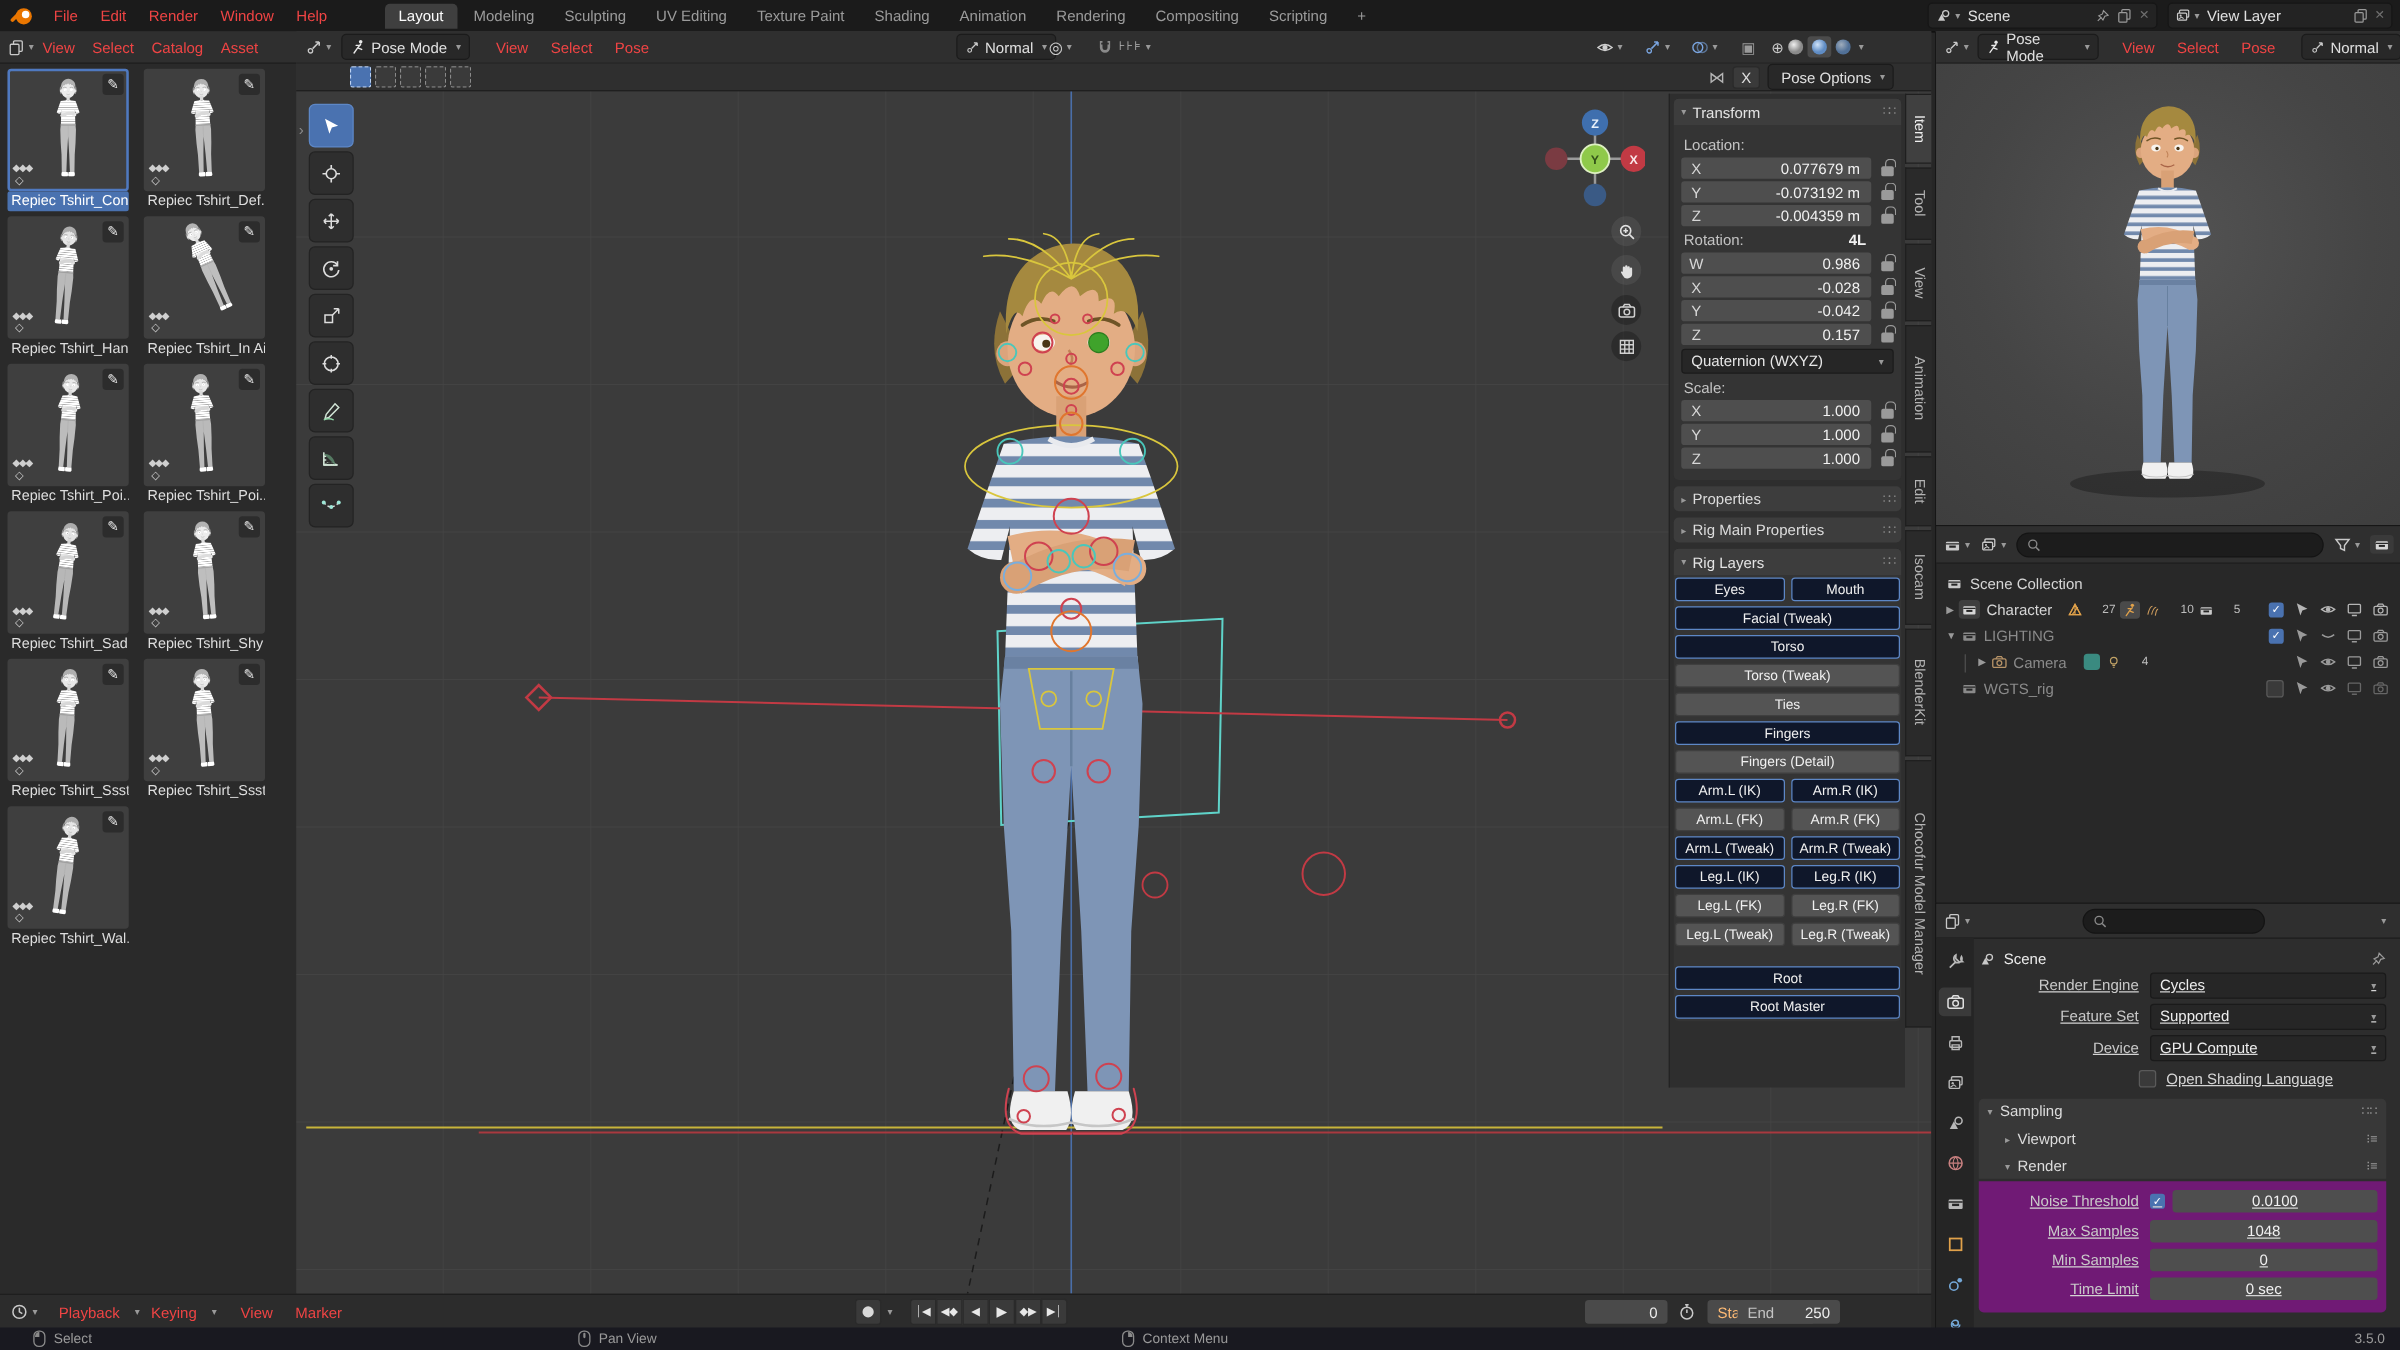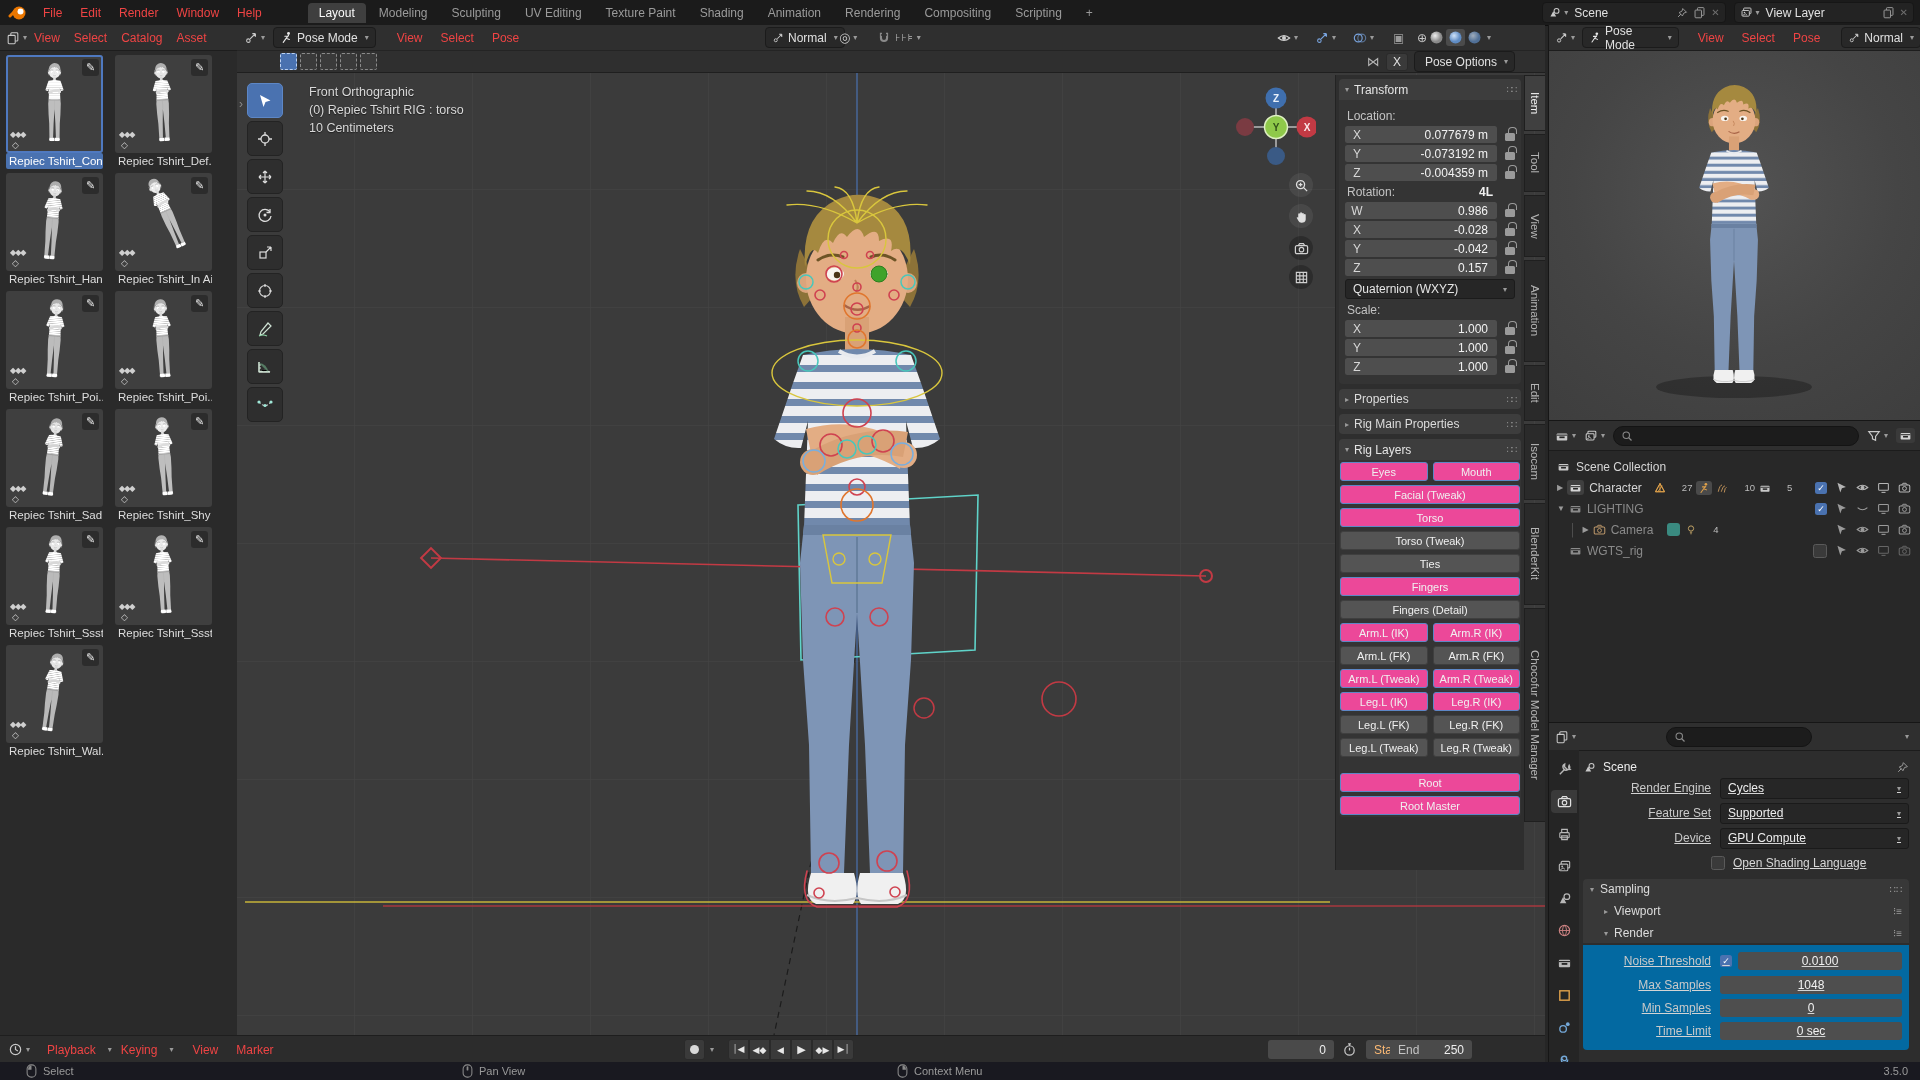--- a/index.html
+++ b/index.html
@@ -58,21 +58,21 @@
   .fld .ax{width:24px;text-align:center;color:#d7d7d7;}
   .fld .vv{flex:1;text-align:right;padding-right:9px;color:#f2f2f2;}
   .lock{position:relative;width:10px;height:8px;background:#9a9a9a;border-radius:1.5px;margin-left:8px;margin-top:4px;}
   .lock::before{content:"";position:absolute;left:3px;top:-6px;width:7px;height:6px;border:1.5px solid #9a9a9a;border-bottom:none;border-radius:4px 4px 0 0;}
   .ddwide{display:flex;align-items:center;background:#262626;border:1px solid #1b1b1b;border-radius:3px;height:18px;padding:0 7px;color:#e6e6e6;margin:3px 0;}
   .ddwide .caret{margin-left:auto;}
   .collapsed{height:20px;background:#3d3d3d;border-radius:4px;display:flex;align-items:center;padding:0 6px;color:#dcdcdc;margin-bottom:5px;}
   .collapsed .dots{margin-left:auto;color:#8a8a8a;font-size:10px;letter-spacing:-2px;}
   .riggrid{display:grid;grid-template-columns:1fr 1fr;gap:4px 5px;padding:2px 1px;}
   .rigbtn{height:17px;background:#545454;border:1px solid #3f3f3f;border-radius:3px;color:#f0f0f0;font-size:11px;display:flex;align-items:center;justify-content:center;white-space:nowrap;overflow:hidden;}
-  .rigbtn.on{background:#ec4899;border-color:#5d87c6;}
+  .rigbtn.on{background:#0f172a;border-color:#5d87c6;}
   .span2{grid-column:1 / span 2;}
   #ntabs{position:absolute;right:0;top:50px;width:21px;display:flex;flex-direction:column;}
   .ntab{writing-mode:vertical-rl;display:flex;align-items:center;justify-content:center;background:#2a2a2a;color:#b5b5b5;font-size:11.5px;border:1px solid #1f1f1f;border-right:none;border-radius:0 0 0 0;margin-bottom:3px;padding:6px 0;}
   .ntab.on{background:#404040;color:#f0f0f0;}
   
   #preview{left:1548px;top:25px;width:372px;height:395px;background:#424242;border-left:1px solid #161616;}
   #preview .hdr{height:25px;background:#2f2f2f;border-bottom:1px solid #1d1d1d;display:flex;align-items:center;overflow:hidden;}
   #preview .view{position:absolute;left:0;top:26px;width:372px;height:369px;background:radial-gradient(circle at 50% 38%,#535353 0%,#454545 55%,#3e3e3e 100%);overflow:hidden;}
   
   #outliner{left:1548px;top:420px;width:372px;height:302px;background:#282828;border-left:1px solid #161616;border-top:1px solid #161616;}
@@ -666,25 +666,20 @@
       <div class="toolbtn">
           <svg class="ic" width="16" height="16" viewBox="0 0 16 16" color="#ddd">
             <path d="M2 5 Q8 12 14 5" fill="none" stroke="currentColor" stroke-width="1.1" stroke-dasharray="2 2"></path>
             <circle cx="2" cy="5" r="1.6" fill="#9fe8d8"></circle>
             <circle cx="8" cy="8.5" r="1.6" fill="#9fe8d8"></circle>
             <circle cx="14" cy="5" r="1.6" fill="#9fe8d8"></circle>
           </svg>
         </div>
     </div>
 
-    <div class="vp-text">
-      <div>Front Orthographic</div>
-      <div>(0) Repiec Tshirt RIG : torso</div>
-      <div>10 Centimeters</div>
-    </div>
 
     <svg class="abs" style="left:999px;top:62px" width="80" height="80" viewBox="0 0 80 80">
       <path d="M40 40 L40 11 M40 40 L40 69 M40 40 L9 40 M40 40 L71 40" stroke="#9a9a9a" stroke-width="2"></path>
       <circle cx="40" cy="11" r="10.5" fill="#3f6fae"></circle>
       <text x="40" y="15" text-anchor="middle" font-size="10" fill="#e8f0fa" font-family="Liberation Sans, sans-serif" font-weight="bold">Z</text>
       <circle cx="71" cy="40" r="10.5" fill="#c23a44"></circle>
       <text x="71" y="44" text-anchor="middle" font-size="10" fill="#fae8ea" font-family="Liberation Sans, sans-serif" font-weight="bold">X</text>
       <circle cx="9" cy="40" r="9" fill="#7a3b42"></circle>
       <circle cx="40" cy="69" r="9" fill="#3a5a85"></circle>
       <circle cx="40" cy="40" r="11.5" fill="#8fc94a" stroke="#def0c2" stroke-width="1.5"></circle>
@@ -1156,21 +1151,21 @@
           <span class="caret" style="margin:0 6px 0 0">▸</span>
           <span>Viewport</span>
           <span class="preset">⁝≡</span>
         </div>
         <div class="subhead" style="padding-left:14px">
           <span class="caret" style="margin:0 6px 0 0">▾</span>
           <span>Render</span>
           <span class="preset">⁝≡</span>
         </div>
       </div>
-      <div style="background:#0369a1;border-radius:0 0 4px 4px;padding:6px 7px 4px 0">
+      <div style="background:#701a75;border-radius:0 0 4px 4px;padding:6px 7px 4px 0">
         <div class="prow" style="margin-bottom:4px">
           <span class="plabel">Noise Threshold</span>
           <span class="cbx" style="margin-right:6px">✓</span>
           <div class="pfield">
               <span>0.0100</span>
             </div>
         </div>
         <div class="prow" style="margin-bottom:3px">
           <span class="plabel">Max Samples</span>
           <div class="pfield">

